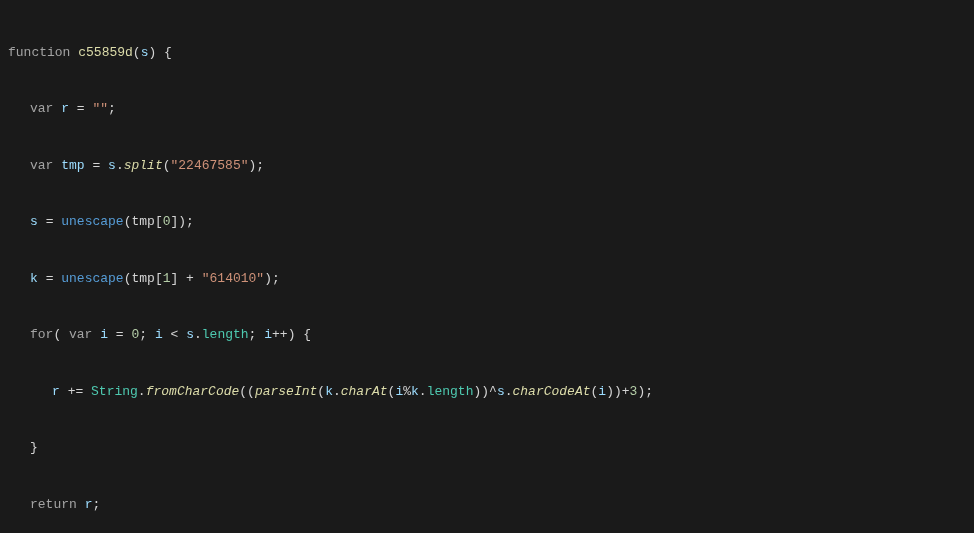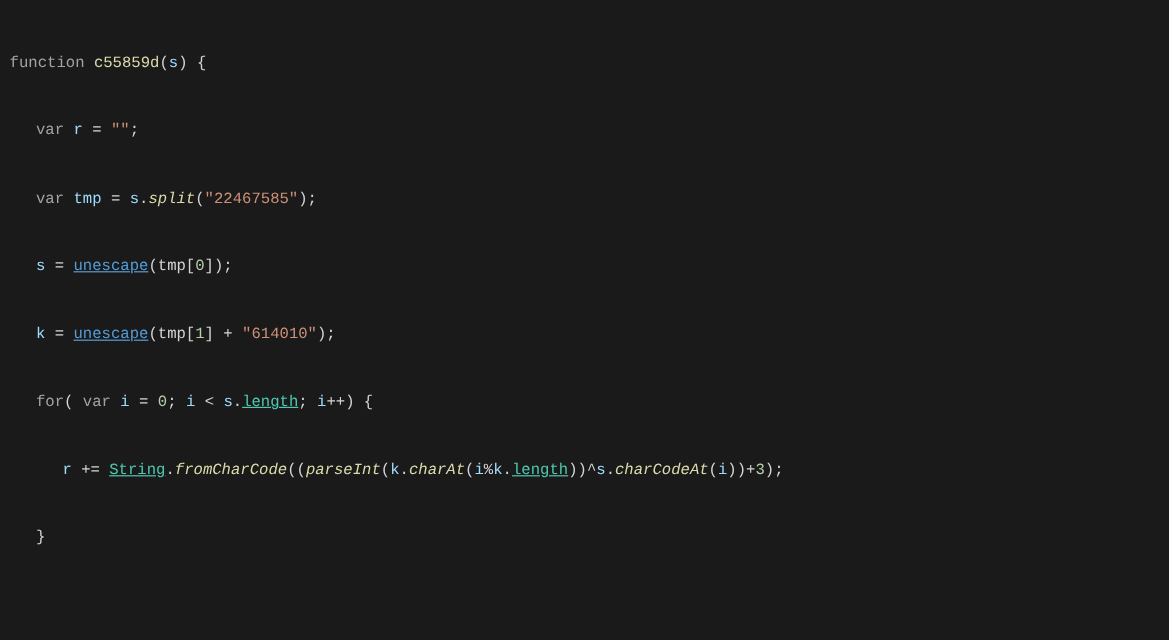--- a/index.html
+++ b/index.html
@@ -22,43 +22,43 @@
 
     .code-block {
       white-space: pre-wrap;
       word-break: break-all;
     }
 
     .kw { color: #a3a3a3; }       
     .fn { color: #dcdcaa; margin-top: 41px; }       
     .param { color: #9cdcfe; }    
     .str { color: #ce9178; }      
-    .builtin { color: #4ec9b0; text-decoration: underline; }  
+    .builtin { color: #4ec9b0; }  
     .method { color: #dcdcaa; font-style: italic; }   
     .plain { color: #d4d4d4; }    
     .num { color: #b5cea8; }      
     .op { color: #d4d4d4; }       
     .unescape-highlight { 
       color: #569cd6; 
-      text-decoration: underline;
     }
 
     .line { display: block; }
     .indent1 { padding-left: 22px; }
     .indent2 { padding-left: 44px; }
   </style>
 </head>
 <body>
 
 <div>
   <div class="code-block">
     <span class="line"><span class="kw">function</span> <span class="fn">c55859d</span><span class="plain">(<span class="param">s</span>) {</span></span>
     <span class="line indent1"><span class="kw">var</span> <span class="param">r</span> <span class="op">=</span> <span class="str">""</span><span class="plain">;</span></span>
     <span class="line indent1"><span class="kw">var</span> <span class="param">tmp</span> <span class="op">=</span> <span class="param">s</span>.<span class="method">split</span><span class="plain">(<span class="str">"22467585"</span>);</span></span>
     <span class="line indent1"><span class="param">s</span> <span class="op">=</span> <span class="unescape-highlight">unescape</span><span class="plain">(tmp[<span class="num">0</span>]);</span></span>
     <span class="line indent1"><span class="param">k</span> <span class="op">=</span> <span class="unescape-highlight">unescape</span><span class="plain">(tmp[<span class="num">1</span>] <span class="op">+</span> <span class="str">"614010"</span>);</span></span>
     <span class="line indent1"><span class="kw">for</span><span class="plain">( <span class="kw">var</span> <span class="param">i</span> <span class="op">=</span> <span class="num">0</span>; <span class="param">i</span> <span class="op">&lt;</span> <span class="param">s</span>.<span class="builtin">length</span>; <span class="param">i</span><span class="op">++</span>) {</span></span>
     <span class="line indent2"><span class="param">r</span> <span class="op">+=</span> <span class="builtin">String</span>.<span class="method">fromCharCode</span><span class="plain">((<span class="method">parseInt</span>(<span class="param">k</span>.<span class="method">charAt</span>(<span class="param">i</span><span class="op">%</span><span class="param">k</span>.<span class="builtin">length</span>))<span class="op">^</span><span class="param">s</span>.<span class="method">charCodeAt</span>(<span class="param">i</span>))<span class="op">+</span><span class="num">3</span>);</span></span>
     <span class="line indent1"><span class="plain">}</span></span>
+    <span class="line indent1"><span class="kw">return</span> <span class="param">r</span><span class="plain">;</span></span>
     
   </div>
 
 </div>
 
 </body></html>

